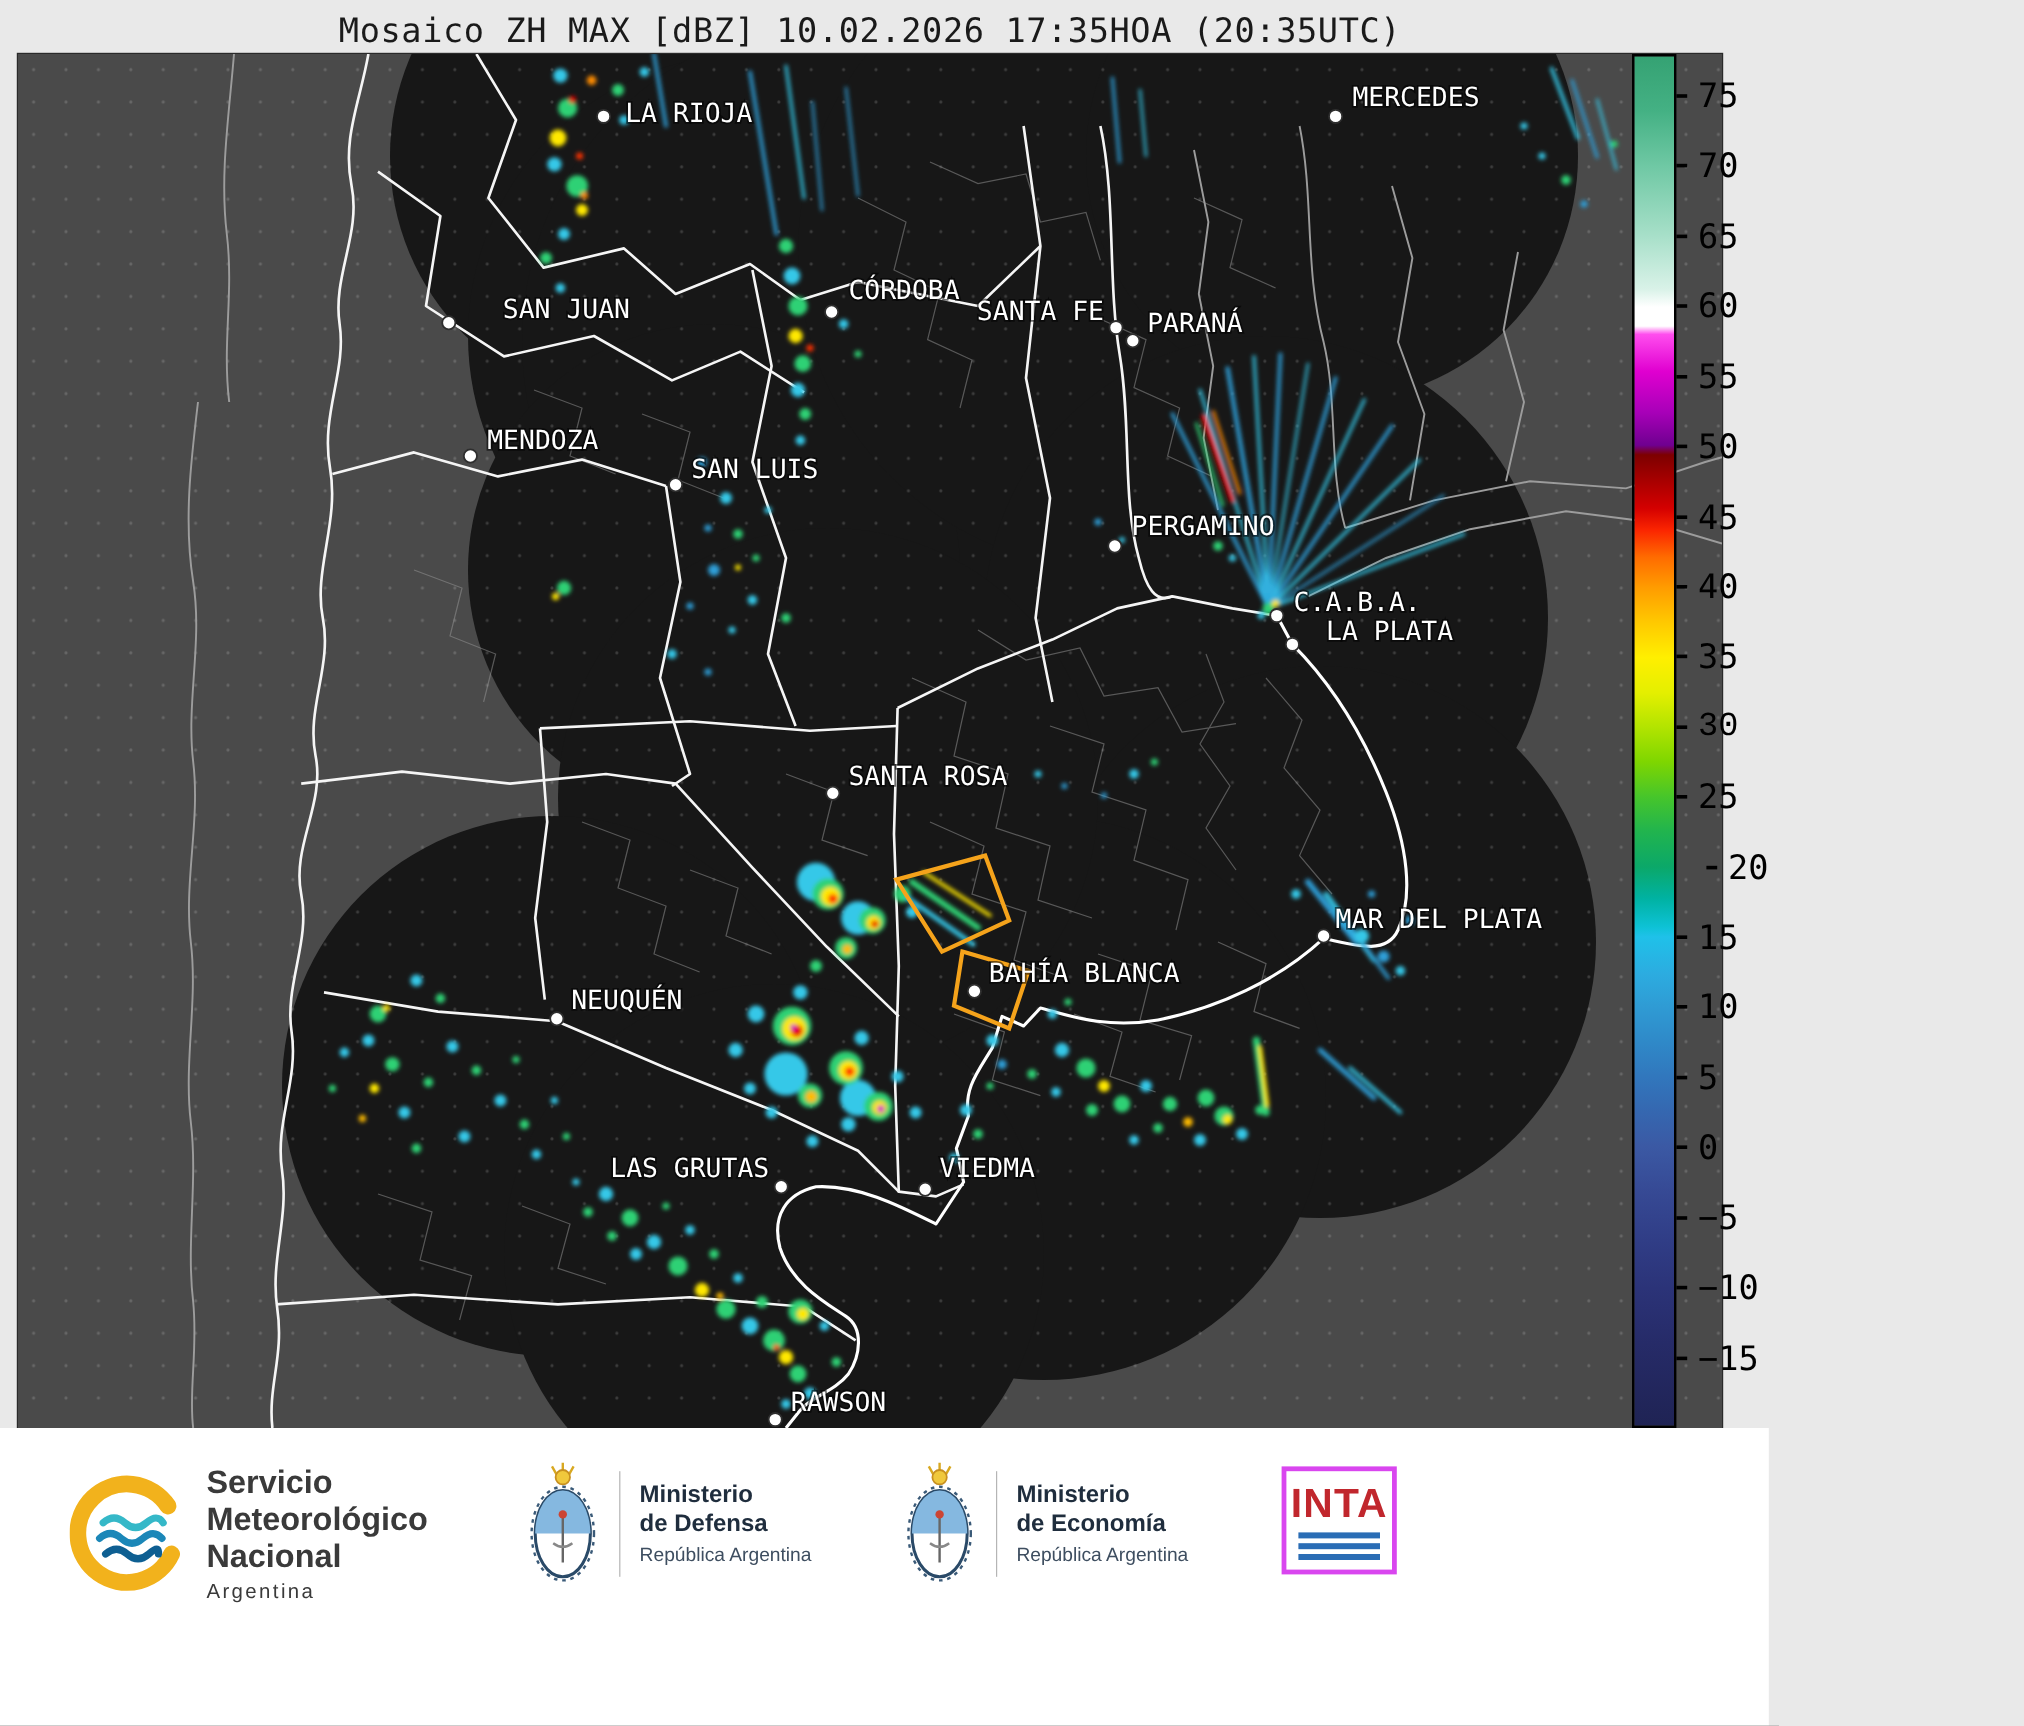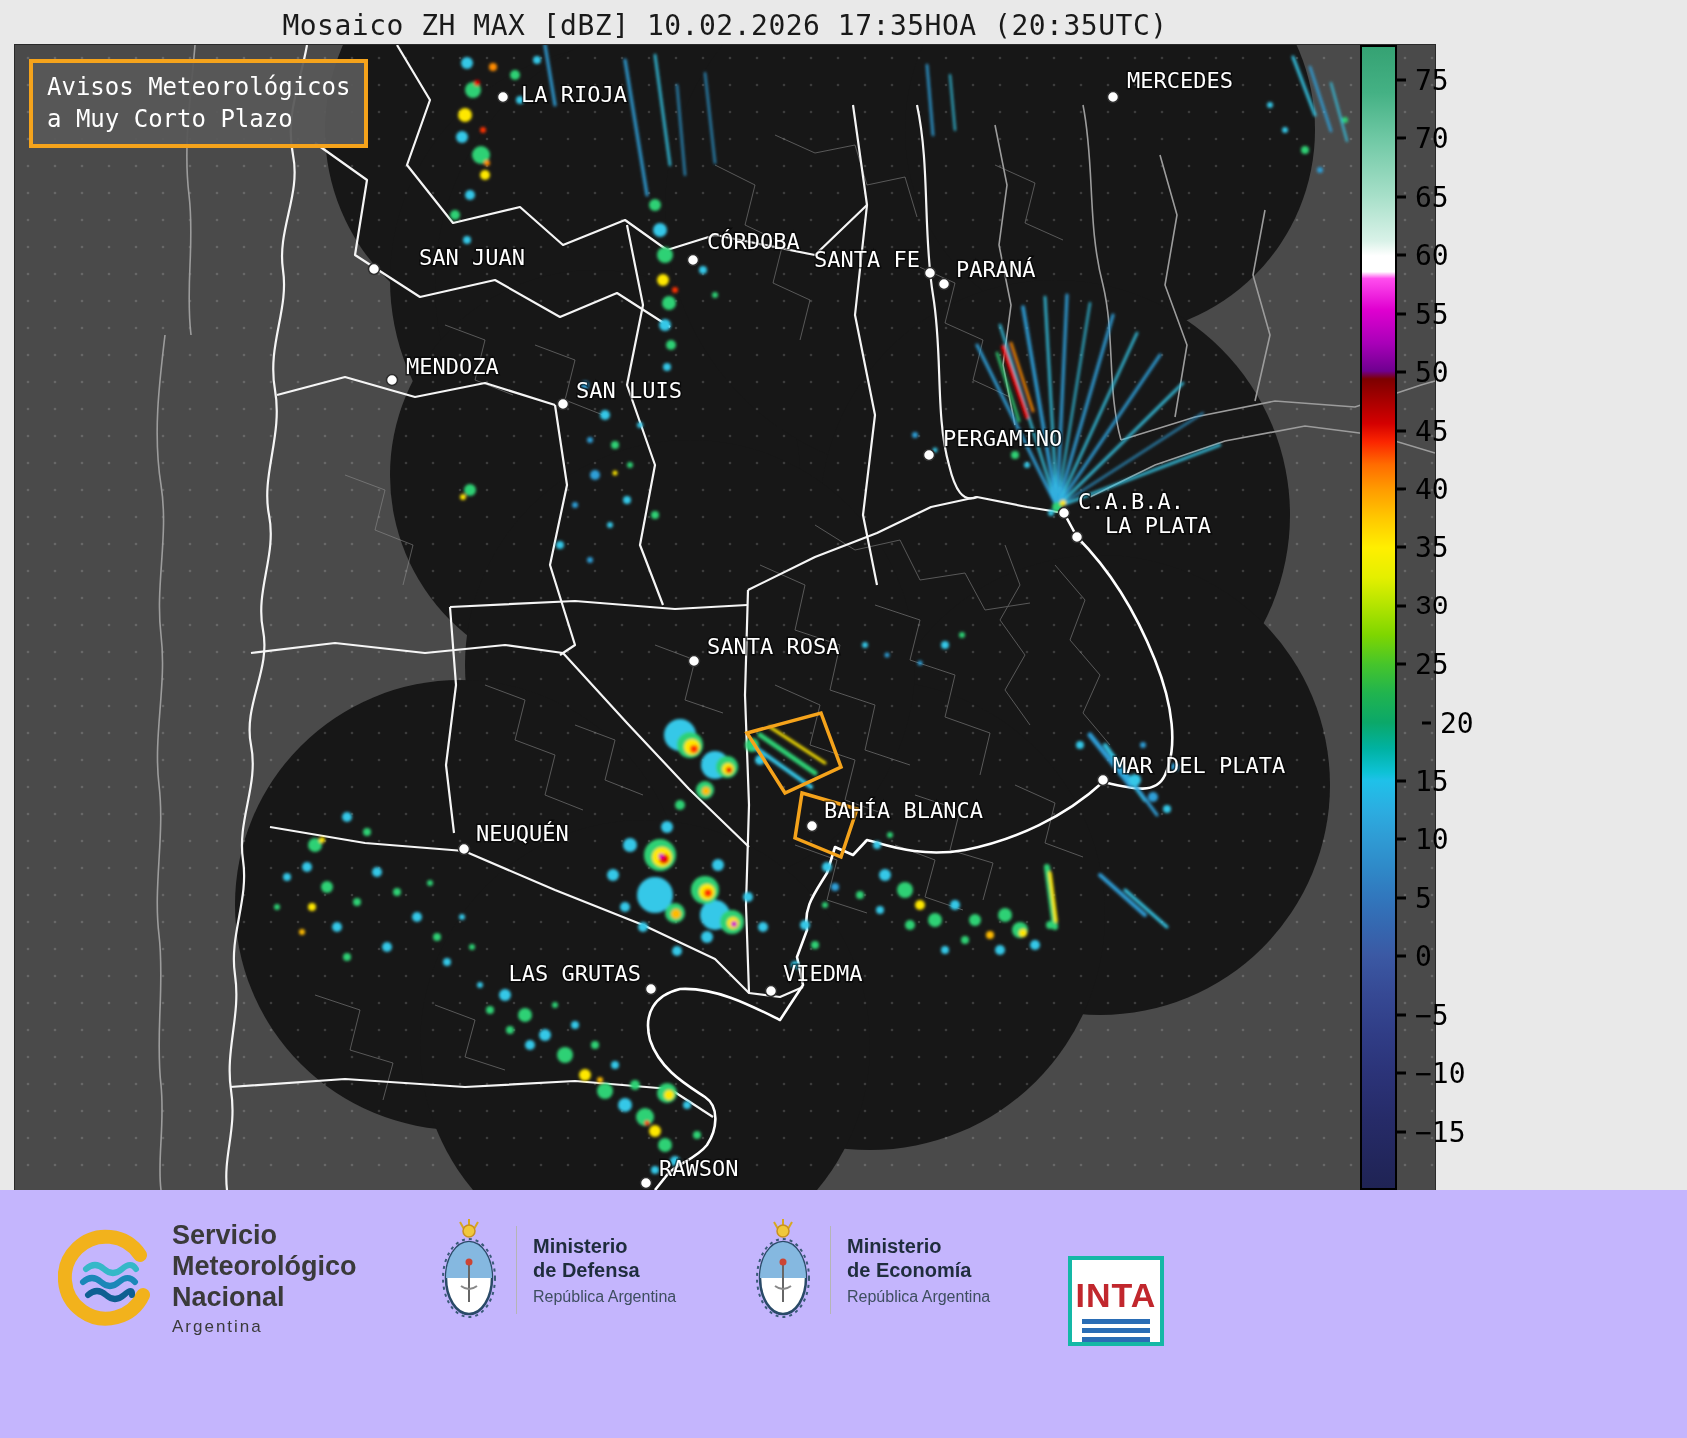--- a/index.html
+++ b/index.html
@@ -22,38 +22,38 @@
                 paint-order:stroke; stroke:rgba(0,0,0,0.55); stroke-width:3px; }
 
   .colorbar-wrap { position:absolute; left:1360px; top:45px; width:240px; height:1145px;padding-left:44px; }
   .colorbar { position:absolute; left:0; top:0; width:37px; height:1145px;
               border:2px solid #000; }
   .cbtick { position:absolute; left:37px; display:flex; align-items:center;
             transform:translateY(-50%); }
   .cbtick .tickline  { width:9px; height:3px; background:#000; }
   .cbtick .ticklabel { margin-left:9px; font-size:28px; color:#000; }
 
-  .footer { position:absolute; left:0; top:1190px; width:1687px; height:248px; background:#c4b5fd; }
+  .footer { position:absolute; left:0; top:1190px; width:1474px; height:248px; background:#ffffff; }
   .logo-group { position:absolute; display:flex; align-items:center; }
   .smn-group      { left:58px;  top:30px; }
   .defensa-group  { left:438px; top:28px; }
   .economia-group { left:752px; top:28px; }
   .inta-group     { left:1068px; top:32px; }
 
   .smn-text { margin-left:14px; font-family:"Liberation Sans", sans-serif; color:#3a3a3a; }
   .smn-text .l  { font-size:27px; font-weight:bold; line-height:1.15; }
   .smn-text .sm { font-size:17px; margin-top:4px; letter-spacing:2px; }
 
   .min-divider { width:1px; height:88px; background:#b5b5b5; margin:0 16px; }
   .min-text { font-family:"Liberation Sans", sans-serif; color:#1f2d3d; }
   .min-text .t { font-size:20px; font-weight:bold; line-height:1.2; }
   .min-text .s { font-size:16px; color:#3e4e60; margin-top:6px; }
 
-  .inta-box { width:96px; height:90px; border:4px solid #14b8a6; background:#ffffff;
-              display:flex; flex-direction:column; align-items:center; justify-content:flex-end;margin-top:34px; }
+  .inta-box { width:96px; height:90px; border:4px solid #d946ef; background:#ffffff;
+              display:flex; flex-direction:column; align-items:center; justify-content:center; }
   .inta-text { color:#c1272d; font-weight:bold; font-size:34px;
                font-family:"Liberation Sans", sans-serif; letter-spacing:1px; }
   .inta-lines span { display:block; width:68px; height:5px; background:#2a6db5; margin-top:4px; }
 </style>
 </head>
 <body>
 
 <div class="page">
 
   <div class="title">Mosaico ZH MAX [dBZ] 10.02.2026 17:35HOA (20:35UTC)</div>
@@ -392,24 +392,20 @@
           <text x="809" y="773" text-anchor="start" class="city-label">BAHÍA BLANCA</text>
           <circle cx="636" cy="944" r="5.5" class="city-dot"></circle>
           <text x="626" y="936" text-anchor="end" class="city-label">LAS GRUTAS</text>
           <circle cx="756" cy="946" r="5.5" class="city-dot"></circle>
           <text x="768" y="936" text-anchor="start" class="city-label">VIEDMA</text>
           <circle cx="631" cy="1138" r="5.5" class="city-dot"></circle>
           <text x="644" y="1131" text-anchor="start" class="city-label">RAWSON</text>
         </g>
     </svg>
 
-    <div class="warnbox">
-      <div>Avisos Meteorológicos</div>
-      <div>a Muy Corto Plazo</div>
-    </div>
   </div>
 
   <div class="colorbar-wrap">
     <div class="colorbar" id="colorbar-bar" style="background: linear-gradient(rgb(53, 162, 115) 0%, rgb(68, 177, 132) 4%, rgb(111, 200, 164) 8%, rgb(166, 223, 200) 13%, rgb(217, 242, 232) 17%, rgb(255, 255, 255) 18.3%, rgb(255, 255, 255) 19.7%, rgb(255, 77, 238) 20.3%, rgb(224, 0, 208) 23%, rgb(168, 0, 184) 26%, rgb(111, 0, 144) 28.4%, rgb(125, 0, 0) 29.1%, rgb(168, 0, 0) 31%, rgb(212, 0, 0) 33%, rgb(251, 37, 0) 34.6%, rgb(255, 108, 0) 36.6%, rgb(255, 156, 0) 38.8%, rgb(255, 200, 0) 41.3%, rgb(255, 239, 0) 43.9%, rgb(228, 239, 0) 46.5%, rgb(178, 228, 0) 49%, rgb(127, 214, 0) 51.5%, rgb(70, 197, 43) 54.1%, rgb(33, 180, 78) 56.6%, rgb(11, 168, 105) 59.2%, rgb(0, 178, 162) 61.5%, rgb(14, 194, 214) 63.6%, rgb(31, 193, 233) 64.3%, rgb(44, 172, 224) 67%, rgb(47, 155, 212) 69.4%, rgb(47, 137, 200) 72%, rgb(49, 119, 189) 74.5%, rgb(53, 103, 176) 77.1%, rgb(59, 89, 164) 79.6%, rgb(54, 73, 148) 83%, rgb(48, 61, 134) 86.5%, rgb(43, 51, 120) 90%, rgb(38, 43, 104) 94%, rgb(31, 35, 84) 100%);"></div>
     <div id="colorbar-ticks">
         <div class="cbtick" style="top: 3.06122%;">
           <span class="tickline"></span>
           <span class="ticklabel">75</span>
         </div>
         <div class="cbtick" style="top: 8.16327%;">

